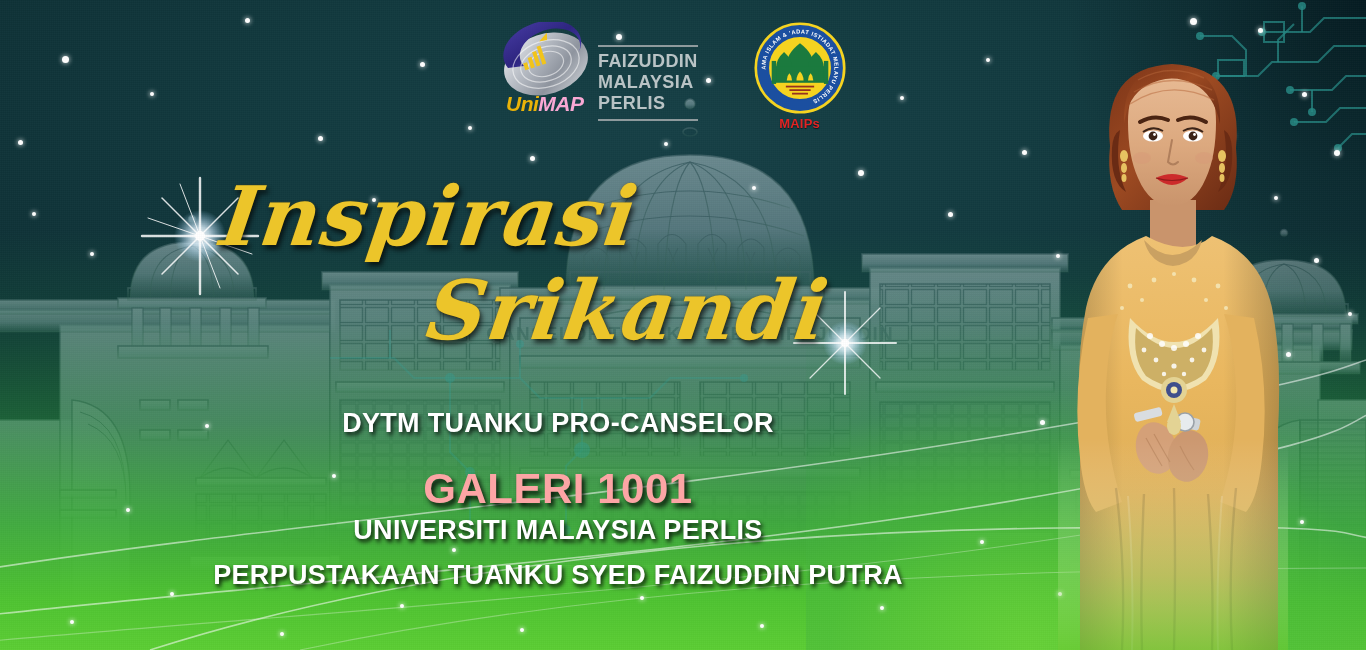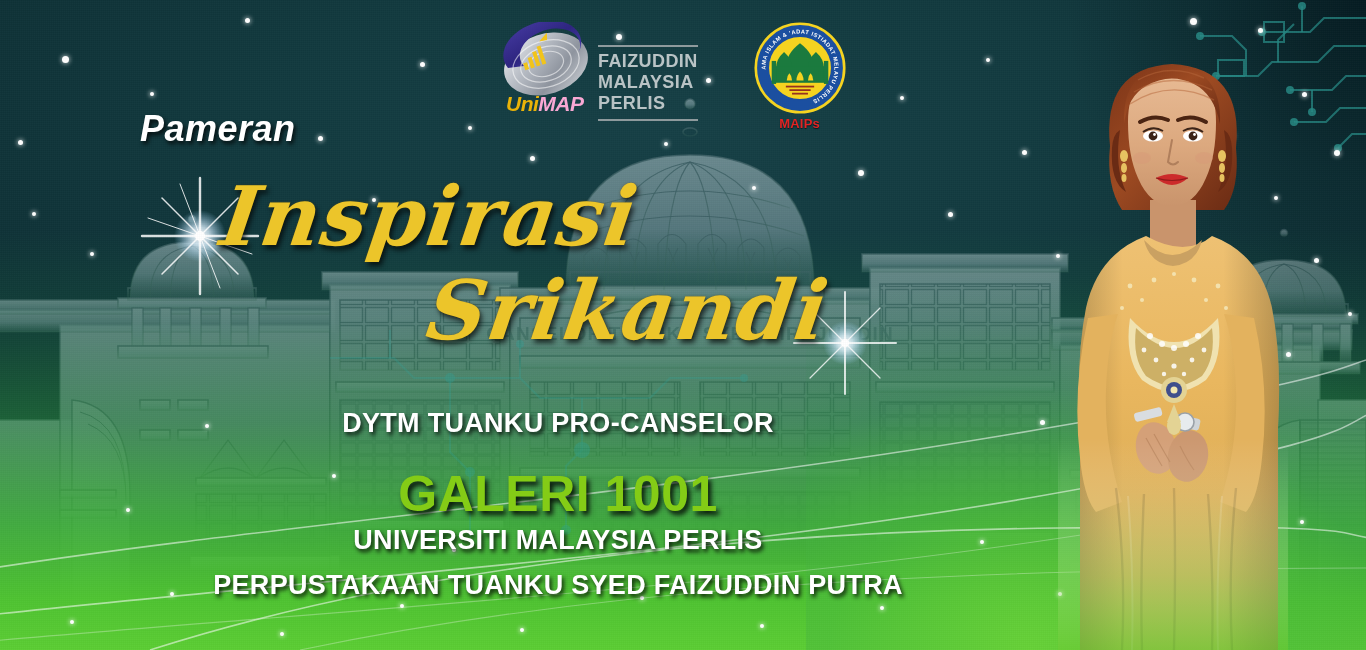--- a/index.html
+++ b/index.html
@@ -206,22 +206,22 @@
     color: #ffffff;
     font-weight: bold;
     text-shadow: 2px 3px 4px rgba(0,0,0,0.8);
     letter-spacing: 0.3px;
     margin-top: 35px;
   }
   .ln1 { font-size: 27px; line-height: 1.35; }
   .ln2 { font-size: 29px; line-height: 1.4; }
   .galeri {
     margin-top: 24px;
-    color: #84cc16;
-    font-size: 50px;
+    color: #fca5a5;
+    font-size: 42px;
     font-weight: bold;
     letter-spacing: 0.5px;
     text-shadow: 3px 4px 5px rgba(0,0,0,0.85);
   }
   .venue {
     margin-top: 10px;
     color: #ffffff;
     font-size: 27px;
     font-weight: bold;
     line-height: 1.28;
@@ -843,21 +843,20 @@
       <path d="M116 470 q2 80 0 162"></path>
     </g>
     <g fill="none" stroke="#ffffff28" stroke-width="2">
       <path d="M70 478 q6 78 4 154"></path>
       <path d="M164 478 q-6 78 -4 154"></path>
     </g>
 
     <rect x="0" y="420" width="230" height="212" fill="url(#bottomFade)"></rect>
   </svg>
 
-  <div class="pameran">Pameran</div>
 
   <div class="script-title script-inspirasi">Inspirasi</div>
 
   <div class="script-title script-srikandi">Srikandi</div>
 
   <div class="info-block">
     <div class="line-person ln1">DYTM TUANKU PRO-CANSELOR</div>
     <div class="galeri">GALERI 1001</div>
     <div class="venue" style="margin-top:0;">UNIVERSITI MALAYSIA PERLIS</div>
     <div class="venue">PERPUSTAKAAN TUANKU SYED FAIZUDDIN PUTRA</div>

